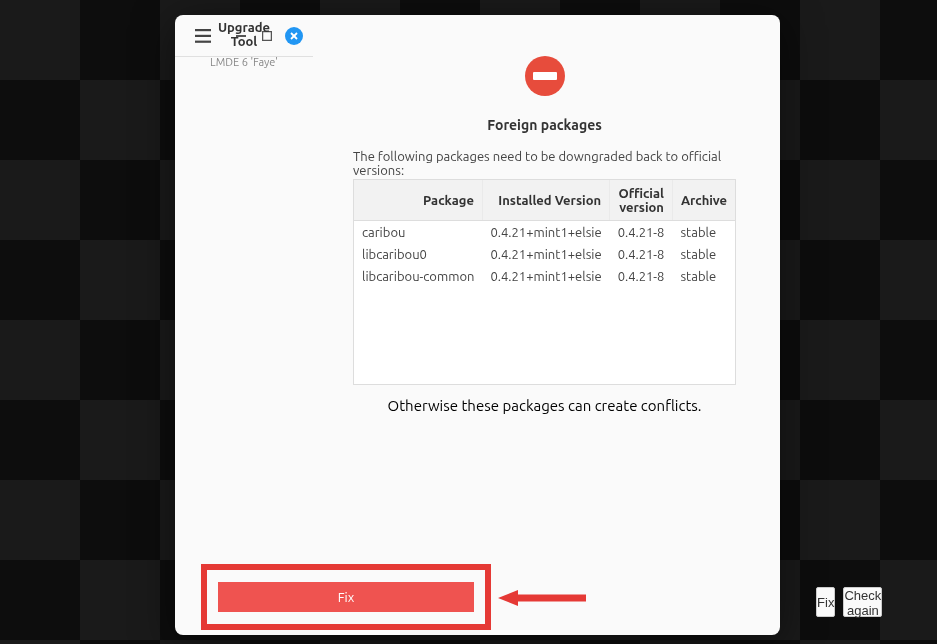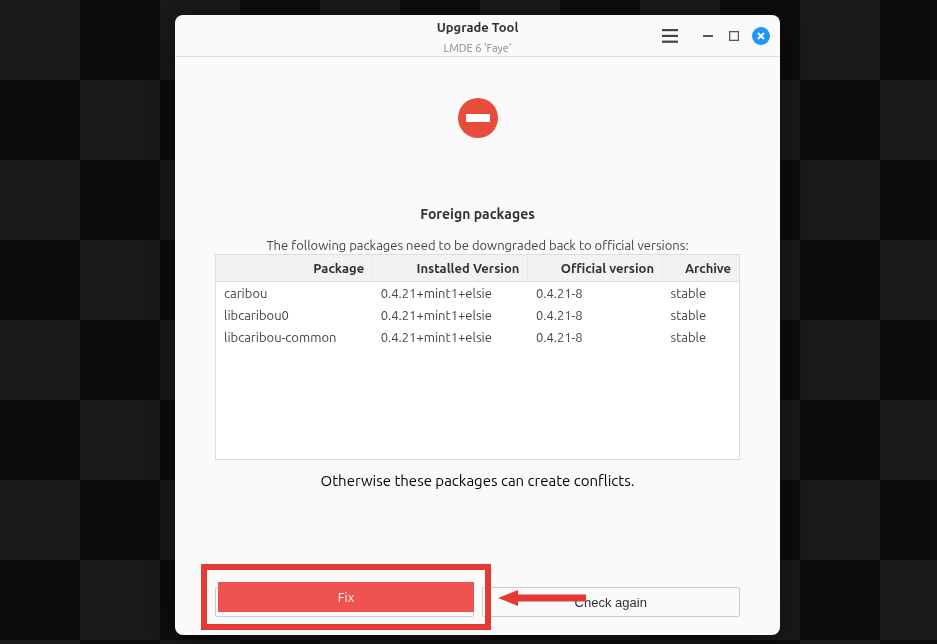--- a/index.html
+++ b/index.html
@@ -21,21 +21,21 @@
     .window {
       position: absolute;
       left: 175px;
       top: 15px;
       width: 605px;
       height: 620px;
       background: #fafafa;
       border-radius: 8px;
       box-shadow: 0 8px 40px rgba(0,0,0,0.5);
       display: flex;
-      flex-direction: column;
+      flex-direction: row;
     }
     .titlebar {
       height: 42px;
       display: flex;
       align-items: center;
       padding: 0 10px 0 14px;
       border-bottom: 1px solid #e0e0e0;
       position: relative;
     }
     .hamburger {
@@ -86,21 +86,20 @@
     .warn-icon {
       width: 42px;
       height: 42px;
       margin-bottom: 20px;
     }
     .heading {
       font-size: 14px;
       font-weight: 700;
       color: #333;
       margin-bottom: 16px;
-      margin-top: 47px;
     }
     .subheading {
       font-size: 13px;
       color: #444;
       margin-bottom: 2px;
     }
     .table-wrap {
       width: 100%;
       border: 1px solid #ddd;
       height: 206px;

